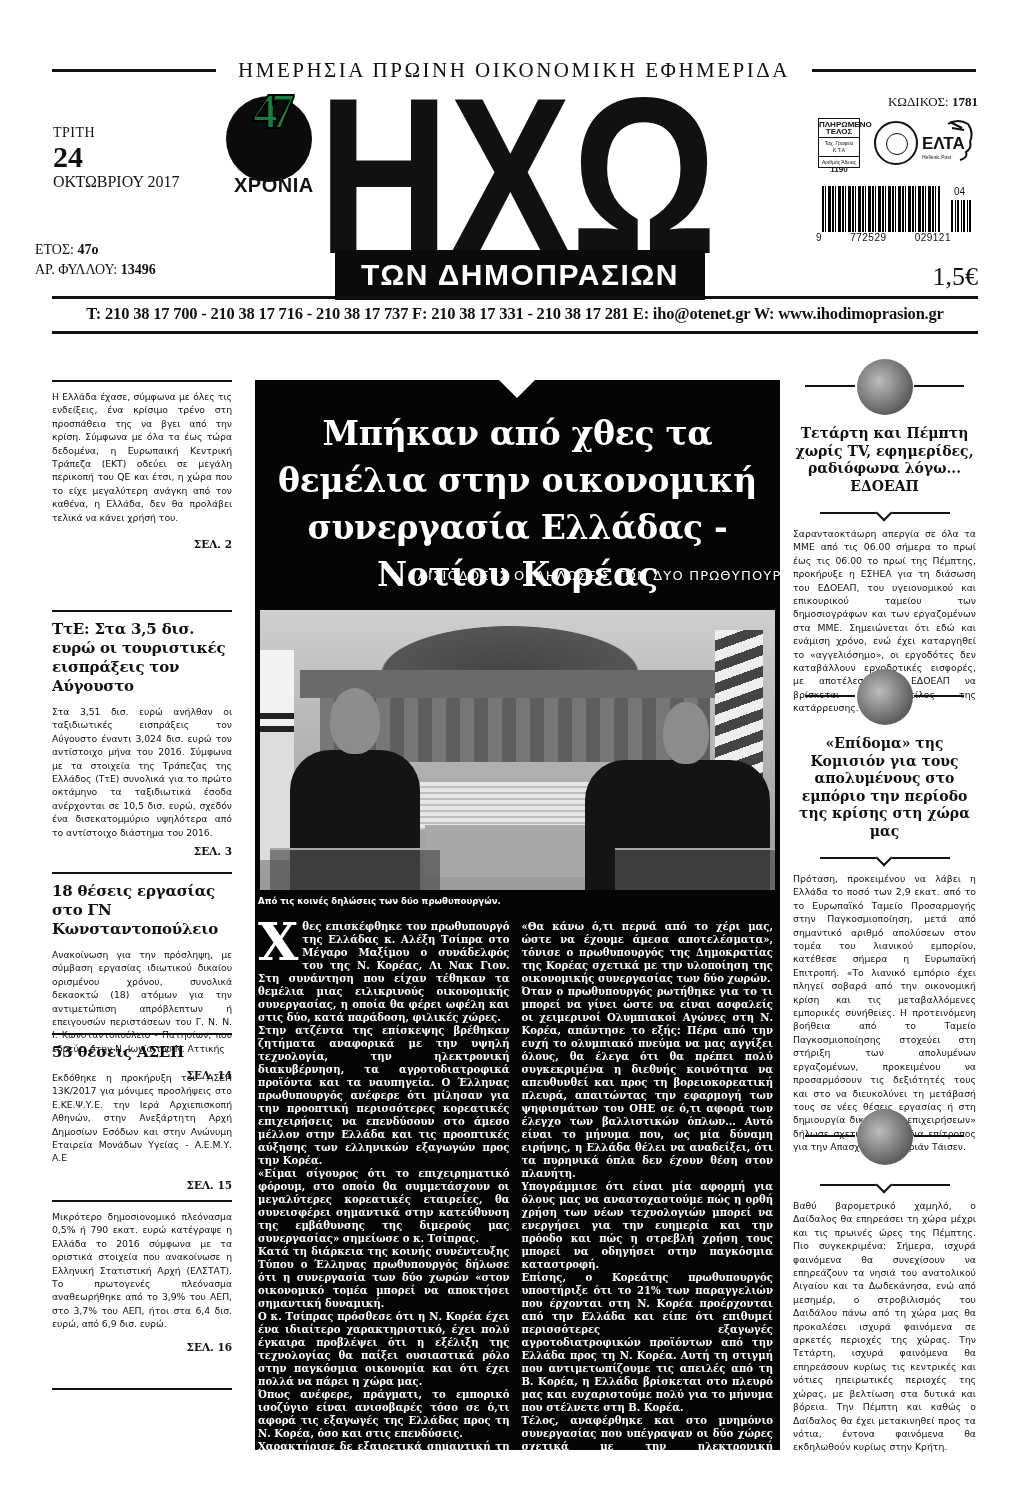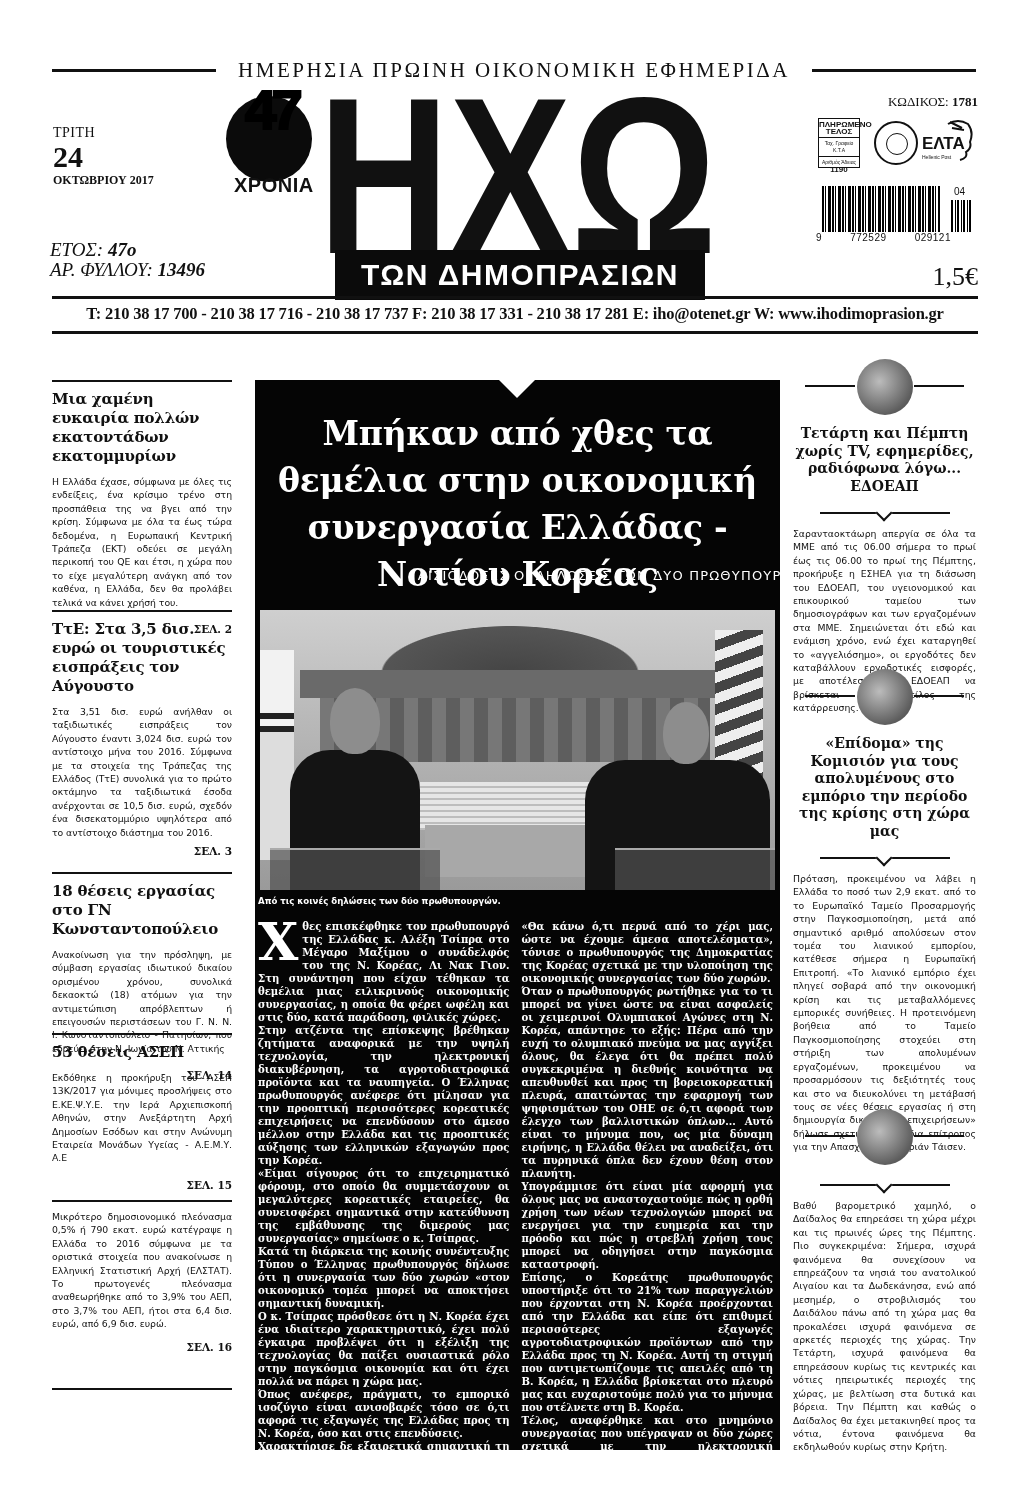--- a/index.html
+++ b/index.html
@@ -9,28 +9,28 @@
   .abs { position: absolute; }
 
   
   .tagline-row { left: 52px; top: 58px; width: 924px; height: 24px; display: flex; align-items: center; }
   .tagline-row .rule { flex: 1; height: 3px; background: #111; }
   .tagline { padding: 0 22px; font-family: "Liberation Serif", serif; font-size: 21px; letter-spacing: 2.5px; white-space: nowrap; }
 
   .date-block { left: 53px; top: 117px; }
   .day-name { font-size: 14px; letter-spacing: 0.5px; margin-top: 8px; }
   .day-num { font-size: 30px; font-weight: bold; line-height: 28px; margin-top: 2px; }
-  .month-year { font-size: 12px; font-weight: bold; margin-top: 2px; }
-
-  .year-block { left: 50px; top: 240px; font-size: 19px; line-height: 20px; font-style: italic; }
+  .month-year { font-size: 16px; font-weight: normal; margin-top: 2px; }
+
+  .year-block { left: 35px; top: 240px; font-size: 14px; line-height: 20px; }
   .year-block b { font-weight: bold; }
 
   .anniv { left: 222px; top: 92px; width: 100px; height: 100px; }
   .anniv .circle { position: absolute; left: 4px; top: 4px; width: 86px; height: 86px; border-radius: 50%; background: #0b0b0b; }
-  .anniv .num { position: absolute; left: 0; top: -6px; width: 96px; text-align: center; font-family: Liberation Mono, monospace; font-weight: bold; font-size: 57px; letter-spacing: -8px; color: #000000; -webkit-text-stroke: 2px #000; line-height: 1; }
+  .anniv .num { position: absolute; left: 0; top: -6px; width: 96px; text-align: center; font-family: Liberation Serif, serif; font-weight: bold; font-size: 50px; letter-spacing: -8px; color: #15803d; -webkit-text-stroke: 2px #000; line-height: 1; }
   .anniv .label { position: absolute; left: 12px; top: 82px; font-family: "Liberation Sans", sans-serif; font-weight: bold; font-size: 20px; letter-spacing: 0.5px; }
 
   .logo { left: 318px; top: 90px; width: 390px; height: 172px; font-family: "Liberation Sans", sans-serif; font-weight: bold; font-size: 222px; line-height: 172px; letter-spacing: 0px; text-align: left; transform: scaleX(0.82); transform-origin: left top; overflow: visible; white-space: nowrap; }
   .subtitle-box { left: 335px; top: 250px; width: 370px; height: 50px; background: #0b0b0b; color: #fff; display: flex; align-items: center; justify-content: center; font-family: "Liberation Sans", sans-serif; font-weight: bold; font-size: 30px; letter-spacing: 1.5px; }
 
   .code { left: 860px; top: 94px; width: 118px; text-align: right; font-size: 13px; }
   .code b { font-weight: bold; }
 
   .stamps { left: 818px; top: 118px; width: 160px; height: 52px; }
   .stamp-paid { position: absolute; left: 0; top: 0; width: 42px; height: 50px; border: 1px solid #111; font-family: "Liberation Sans", sans-serif; font-size: 5px; text-align: center; line-height: 7px; padding-top: 2px; }
@@ -172,21 +172,20 @@
 </div>
 
 <div class="abs price">1,5€</div>
 
 <div class="abs hr-thick contact-rule-top"></div>
 <div class="abs contact">T: 210 38 17 700 - 210 38 17 716 - 210 38 17 737  F: 210 38 17 331 - 210 38 17 281  E: iho@otenet.gr W: www.ihodimoprasion.gr</div>
 <div class="abs hr-thick contact-rule-bottom"></div>
 
 <div class="abs lcol">
   <div class="brief" style="height:230px;">
-    <h3>Μια χαμένη ευκαιρία πολλών εκατοντάδων εκατομμυρίων</h3>
     <p>Η Ελλάδα έχασε, σύμφωνα με όλες τις ενδείξεις, ένα κρίσιμο τρένο στη προσπάθεια της να βγει από την κρίση. Σύμφωνα με όλα τα έως τώρα δεδομένα, η Ευρωπαική Κεντρική Τράπεζα (ΕΚΤ) οδεύει σε μεγάλη περικοπή του QE και έτσι, η χώρα που το είχε μεγαλύτερη ανάγκη από τον καθένα, η Ελλάδα, δεν θα προλάβει τελικά να κάνει χρήσή του.</p>
     <div class="page-ref">ΣΕΛ. 2</div>
   </div>
   <div class="brief" style="height:262px;">
     <h3>ΤτΕ: Στα 3,5 δισ. ευρώ οι τουριστικές εισπράξεις τον Αύγουστο</h3>
     <p>Στα 3,51 δισ. ευρώ ανήλθαν οι ταξιδιωτικές εισπράξεις τον Αύγουστο έναντι 3,024 δισ. ευρώ τον αντίστοιχο μήνα του 2016. Σύμφωνα με τα στοιχεία της Τράπεζας της Ελλάδος (ΤτΕ) συνολικά για το πρώτο οκτάμηνο τα ταξιδιωτικά έσοδα ανέρχονται σε 10,5 δισ. ευρώ, σχεδόν ένα δισεκατομμύριο υψηλότερα από το αντίστοιχο διάστημα του 2016.</p>
     <div class="page-ref" style="margin-top:6px;">ΣΕΛ. 3</div>
   </div>
   <div class="brief" style="height:161px;">
     <h3>18 θέσεις εργασίας στο ΓΝ Κωνσταντοπούλειο</h3>

